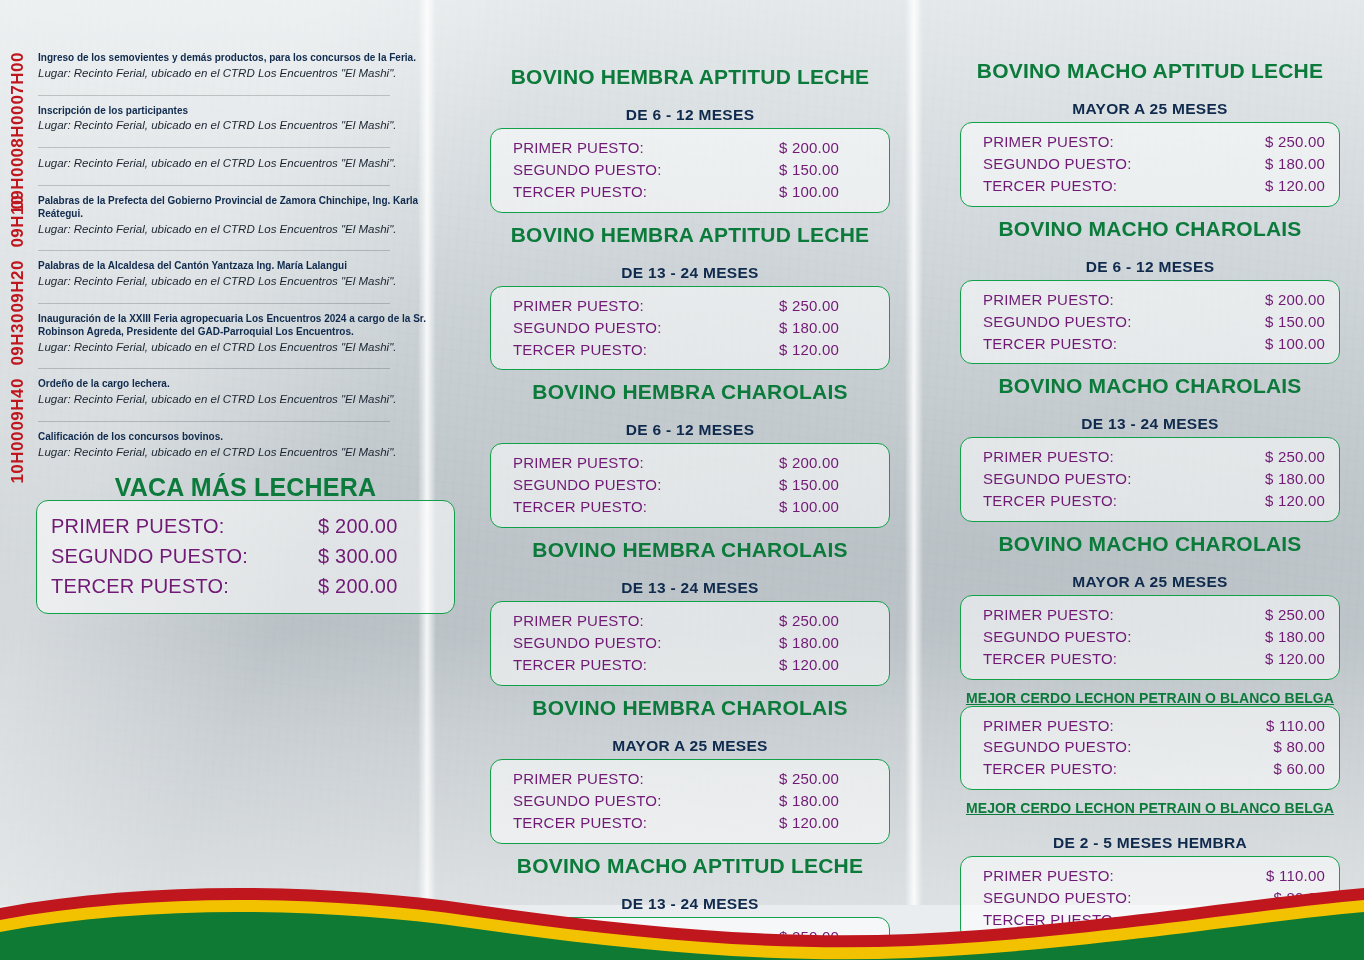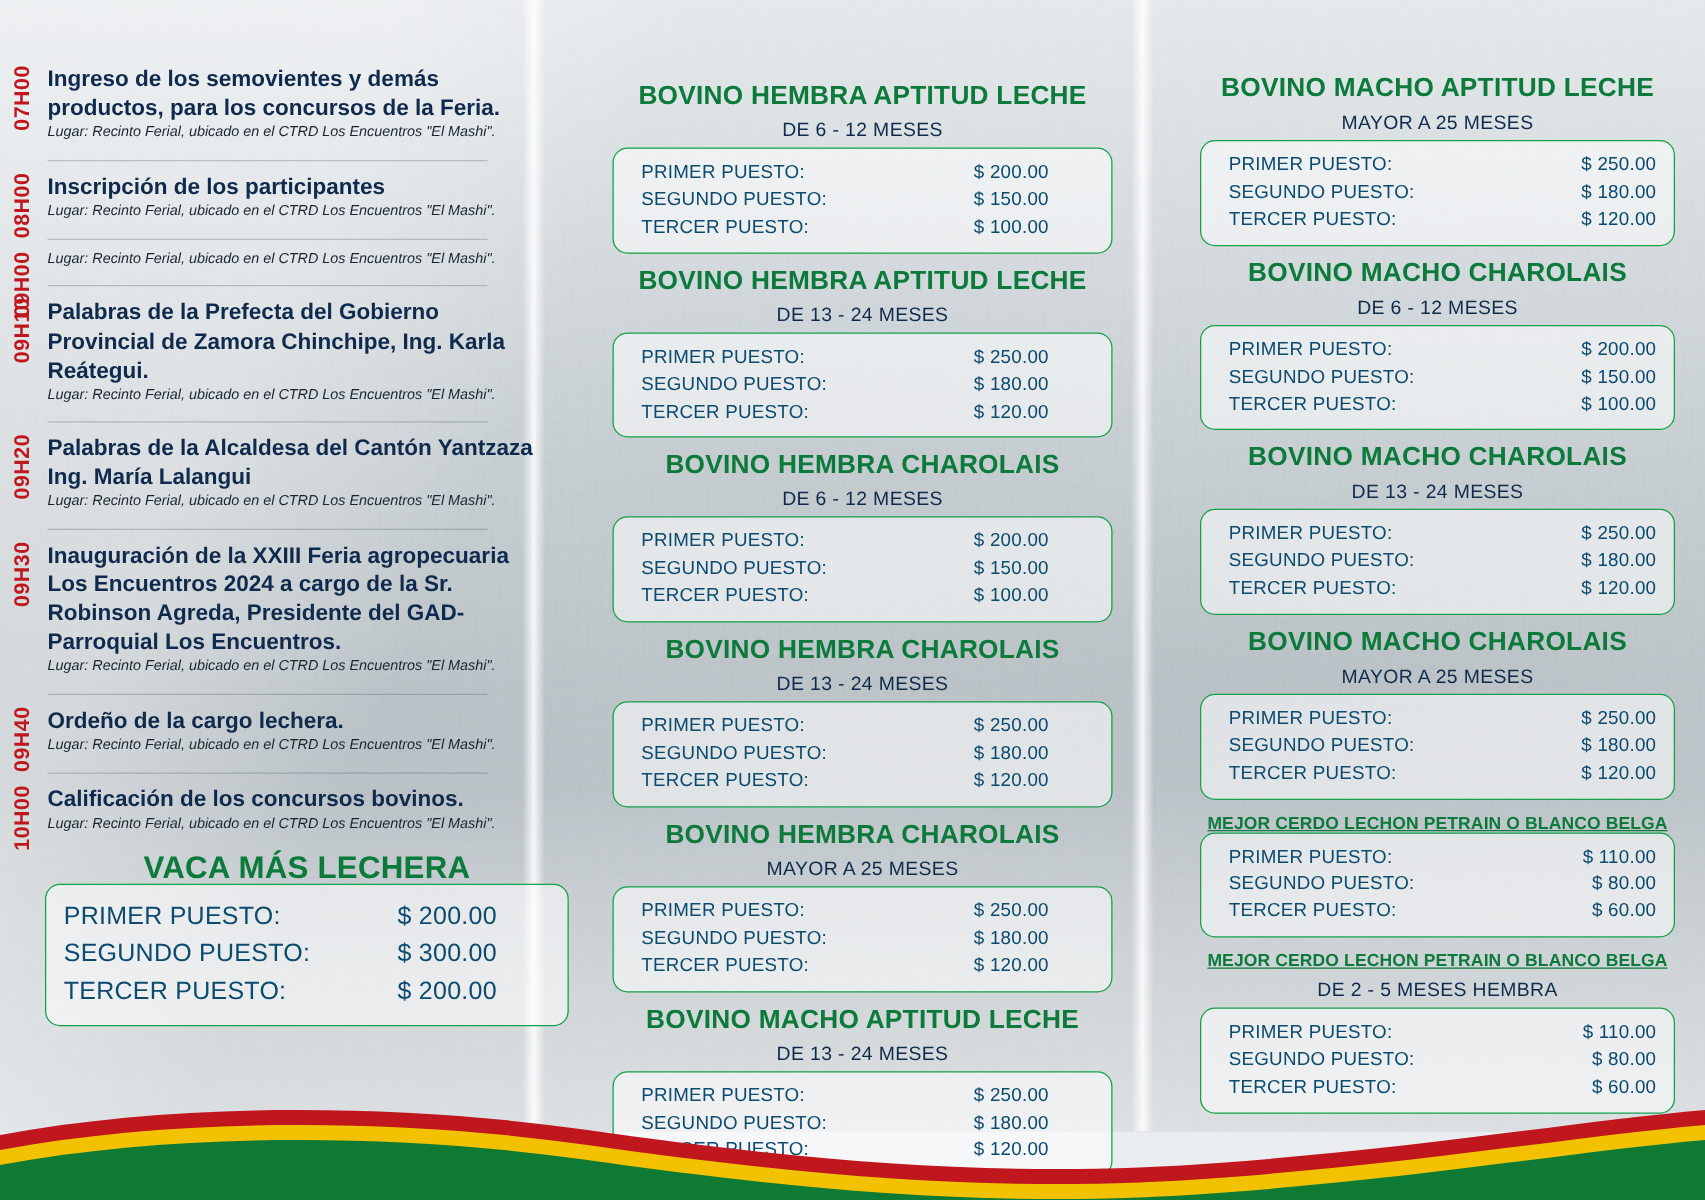--- a/index.html
+++ b/index.html
@@ -45,49 +45,49 @@
   
   .agenda{ position:relative; padding-top:52px; }
   .agenda-row{ position:relative; padding-left:38px; margin-bottom:14px; }
   .time{
     position:absolute; left:8px; top:0;
     color:#c0161d; font-weight:bold; font-size:17px; letter-spacing:.5px;
     writing-mode:vertical-rl; transform:rotate(180deg);
     white-space:nowrap;
   }
   .ev-title{
-    color:#0f2a4d; font-weight:bold; font-size:18px; line-height:1.28;
+    color:#0f2a4d; font-weight:bold; font-size:10px; line-height:1.28;
     margin-bottom:2px;
   }
   .ev-place{
     color:#1a2430; font-size:11.5px; font-style:italic; line-height:1.2;
   }
   .sep{
     height:1px; background:rgba(30,40,50,.22); margin:9px 0 9px 38px; width:352px;
   }
 
   
   .cat{ margin-bottom:11px; }
   .cat-title{
     color:#0b7a3b; font-weight:bold; text-align:center; letter-spacing:.2px;
     font-size:21px; line-height:1.05;
   }
   .cat-title.small{ font-size:14px; letter-spacing:.1px;text-decoration:underline; }
   .cat-sub{
-    color:#0f2a4d; font-weight:normal; text-align:center; font-size:15.5px;
-    margin-top:8px; margin-bottom:4px; letter-spacing:.3px;
+    color:#0f2a4d; font-weight:bold; text-align:center; font-size:15.5px;
+    margin-top:18px; margin-bottom:4px; letter-spacing:.3px;
   }
   .card{
     border:1.6px solid #12a04a; border-radius:12px;
     background:rgba(255,255,255,.55);
     padding:8px 14px 9px 22px;
   }
   .prow{
     display:flex; justify-content:space-between; align-items:baseline;
-    color:#0c4a6e; font-size:15px; line-height:1.46; letter-spacing:.2px;
+    color:#701a75; font-size:15px; line-height:1.46; letter-spacing:.2px;
   }
   .prow .lbl{ white-space:nowrap; }
   .prow .amt{ min-width:96px; text-align:left; }
   .card.right .prow .amt{ text-align:right; min-width:auto; }
 
   
   .vaca .cat-title{ font-size:25px; }
   .vaca .card{ padding:10px 18px 12px 14px; }
   .vaca .prow{ font-size:20px; line-height:1.5; }
   .vaca .prow .amt{ min-width:118px; }

